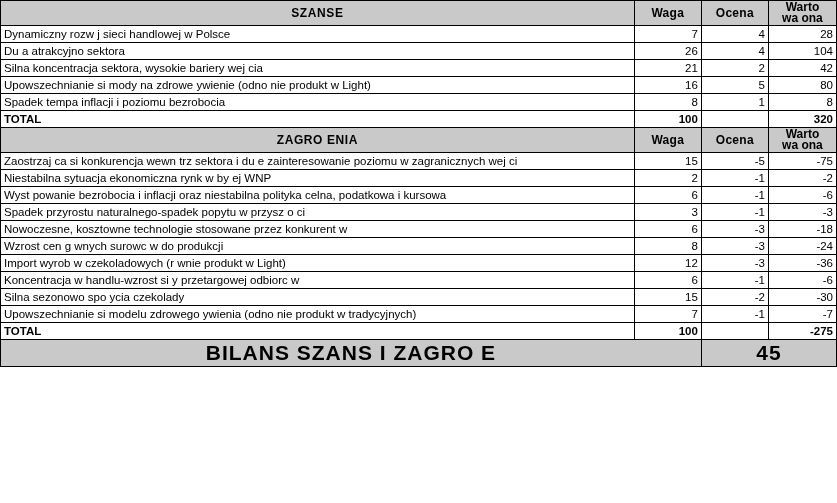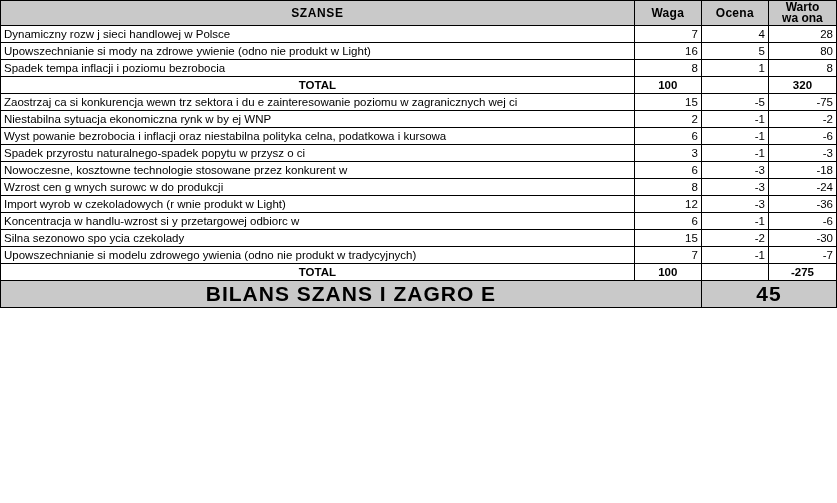--- a/index.html
+++ b/index.html
@@ -57,21 +57,21 @@
   .hdr-two {
     background: #c9c9c9;
     font-weight: bold;
     text-align: center;
     font-size: 12px;
     line-height: 11px;
     padding: 0 2px;
   }
   .hdr-tall { height: 34px; }
   .num { text-align: right; padding-right: 4px; }
-  .total-row td { font-weight: bold; text-align: center; }
+  .total-row td { font-weight: bold; }
   .bilans-row td {
     text-align: center;
     font-weight: bold;
     font-size: 21px;
     height: 30px;
     letter-spacing: 1px;
     background: #c9c9c9;
   }
   .bilans-val {
     text-align: center;
@@ -104,38 +104,59 @@
         </td>
       </tr>
 
       <tr>
         <td class="txt">Dynamiczny rozw  j sieci handlowej w Polsce</td>
         <td class="num">7</td>
         <td class="num">4</td>
         <td class="num">28</td>
       </tr>
       <tr>
+        <td class="txt">Du  a atrakcyjno     sektora</td>
+        <td class="num">26</td>
+        <td class="num">4</td>
+        <td class="num">104</td>
+      </tr>
+      <tr>
+        <td class="txt">Silna koncentracja sektora, wysokie bariery wej  cia</td>
+        <td class="num">21</td>
+        <td class="num">2</td>
+        <td class="num">42</td>
+      </tr>
+      <tr>
         <td class="txt">Upowszechnianie si   mody na zdrowe  ywienie (odno  nie produkt  w Light)</td>
         <td class="num">16</td>
         <td class="num">5</td>
         <td class="num">80</td>
       </tr>
       <tr>
         <td class="txt">Spadek tempa inflacji i poziomu bezrobocia</td>
         <td class="num">8</td>
         <td class="num">1</td>
         <td class="num">8</td>
       </tr>
       <tr class="total-row">
         <td class="txt">TOTAL</td>
         <td class="num">100</td>
         <td class="num"></td>
         <td class="num">320</td>
       </tr>
 
+      <tr>
+        <td class="hdr-title hdr-tall">ZAGRO  ENIA</td>
+        <td class="hdr hdr-tall">Waga</td>
+        <td class="hdr hdr-tall">Ocena</td>
+        <td class="hdr-two hdr-tall">
+          <div>Warto</div>
+          <div>wa  ona</div>
+        </td>
+      </tr>
 
       <tr>
         <td class="txt">Zaostrzaj  ca si   konkurencja wewn  trz sektora i du  e zainteresowanie poziomu  w zagranicznych wej  ci</td>
         <td class="num">15</td>
         <td class="num">-5</td>
         <td class="num">-75</td>
       </tr>
       <tr>
         <td class="txt">Niestabilna sytuacja ekonomiczna rynk  w by  ej WNP</td>
         <td class="num">2</td>

